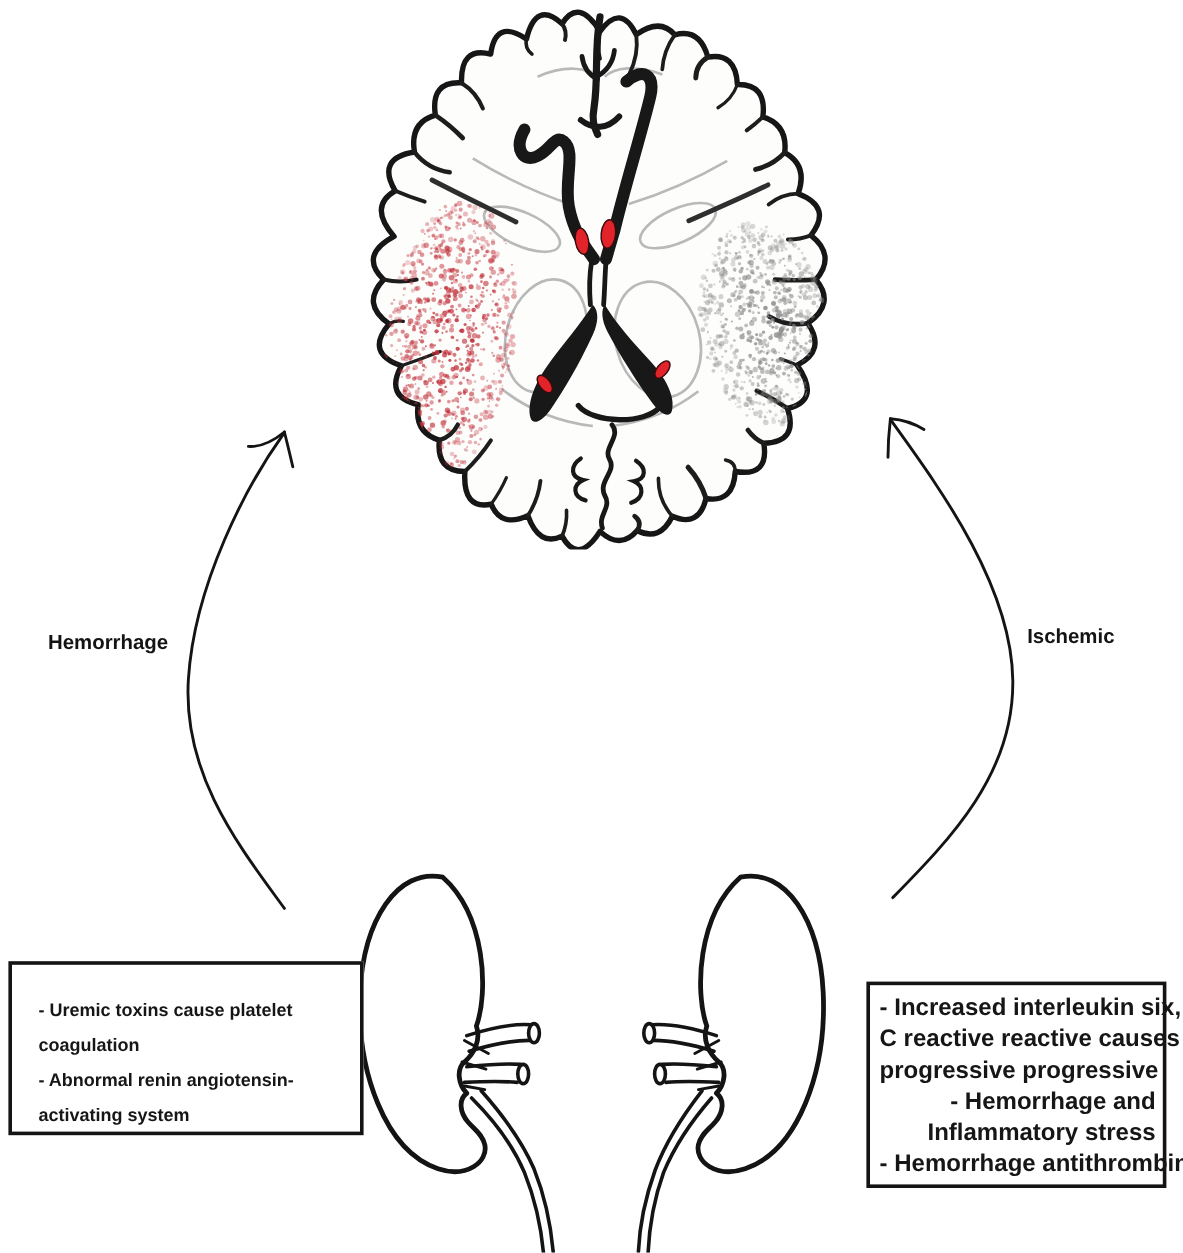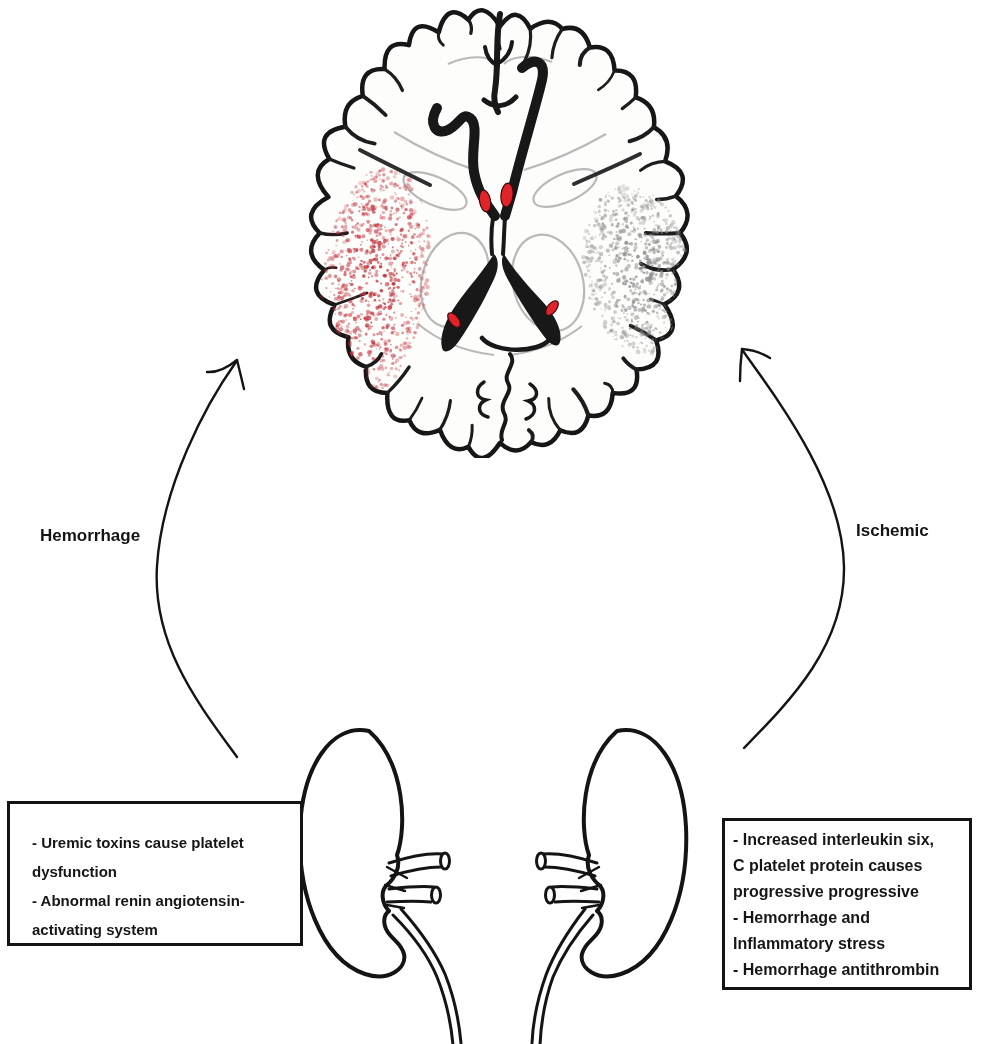--- a/index.html
+++ b/index.html
@@ -3,21 +3,21 @@
 <meta charset="utf-8">
 <style>
   html,body{margin:0;padding:0;background:#ffffff;}
   .stage{position:relative;width:986px;height:1044px;background:#ffffff;overflow:hidden;
          font-family:"Liberation Sans",sans-serif;color:#161616;border-radius:19px;}
   .abs{position:absolute;}
   .label{position:absolute;font-weight:700;font-size:17px;color:#141414;white-space:nowrap;}
   .textbox{position:absolute;border:3px solid #141414;background:#ffffff;font-weight:700;color:#161616;}
   .textbox .tline{white-space:nowrap;}
   .box-left{font-size:15px;line-height:29px;}
-  .box-right{font-size:16px;line-height:26px;}
+  .box-right{font-size:20px;line-height:26px;text-align:right;}
   svg{display:block;}
 </style>
 </head>
 <body>
 
 <div class="stage">
 
   <svg class="abs" style="left:298px;top:2px;" width="404" height="456" viewBox="0 0 404 456">
     <defs>
       <clipPath id="bclip">
@@ -1909,27 +1909,27 @@
         <path d="M 742,349 Q 740,366 740,381"></path>
       </g>
     </g>
   </svg>
 
   <div class="label" style="left:40px;top:526px;">Hemorrhage</div>
   <div class="label" style="left:856px;top:521px;text-align:right;">Ischemic</div>
 
   <div class="textbox box-left" style="left:7px;top:801px;width:240px;height:115px;padding:24px 28px 0 22px;">
     <div class="tline">- Uremic toxins cause platelet</div>
-    <div class="tline">dysfunction</div>
+    <div class="tline">coagulation</div>
     <div class="tline">- Abnormal renin angiotensin-</div>
     <div class="tline">activating system</div>
   </div>
 
   <div class="textbox box-right" style="left:722px;top:818px;width:230px;height:160px;padding:6px 6px 0 8px;">
     <div class="tline">- Increased interleukin six,</div>
-    <div class="tline">C platelet protein causes</div>
+    <div class="tline">C reactive reactive causes</div>
     <div class="tline">progressive progressive</div>
     <div class="tline">- Hemorrhage and</div>
     <div class="tline">Inflammatory stress</div>
     <div class="tline">- Hemorrhage antithrombin</div>
   </div>
 
 </div>
 
 </body></html>

